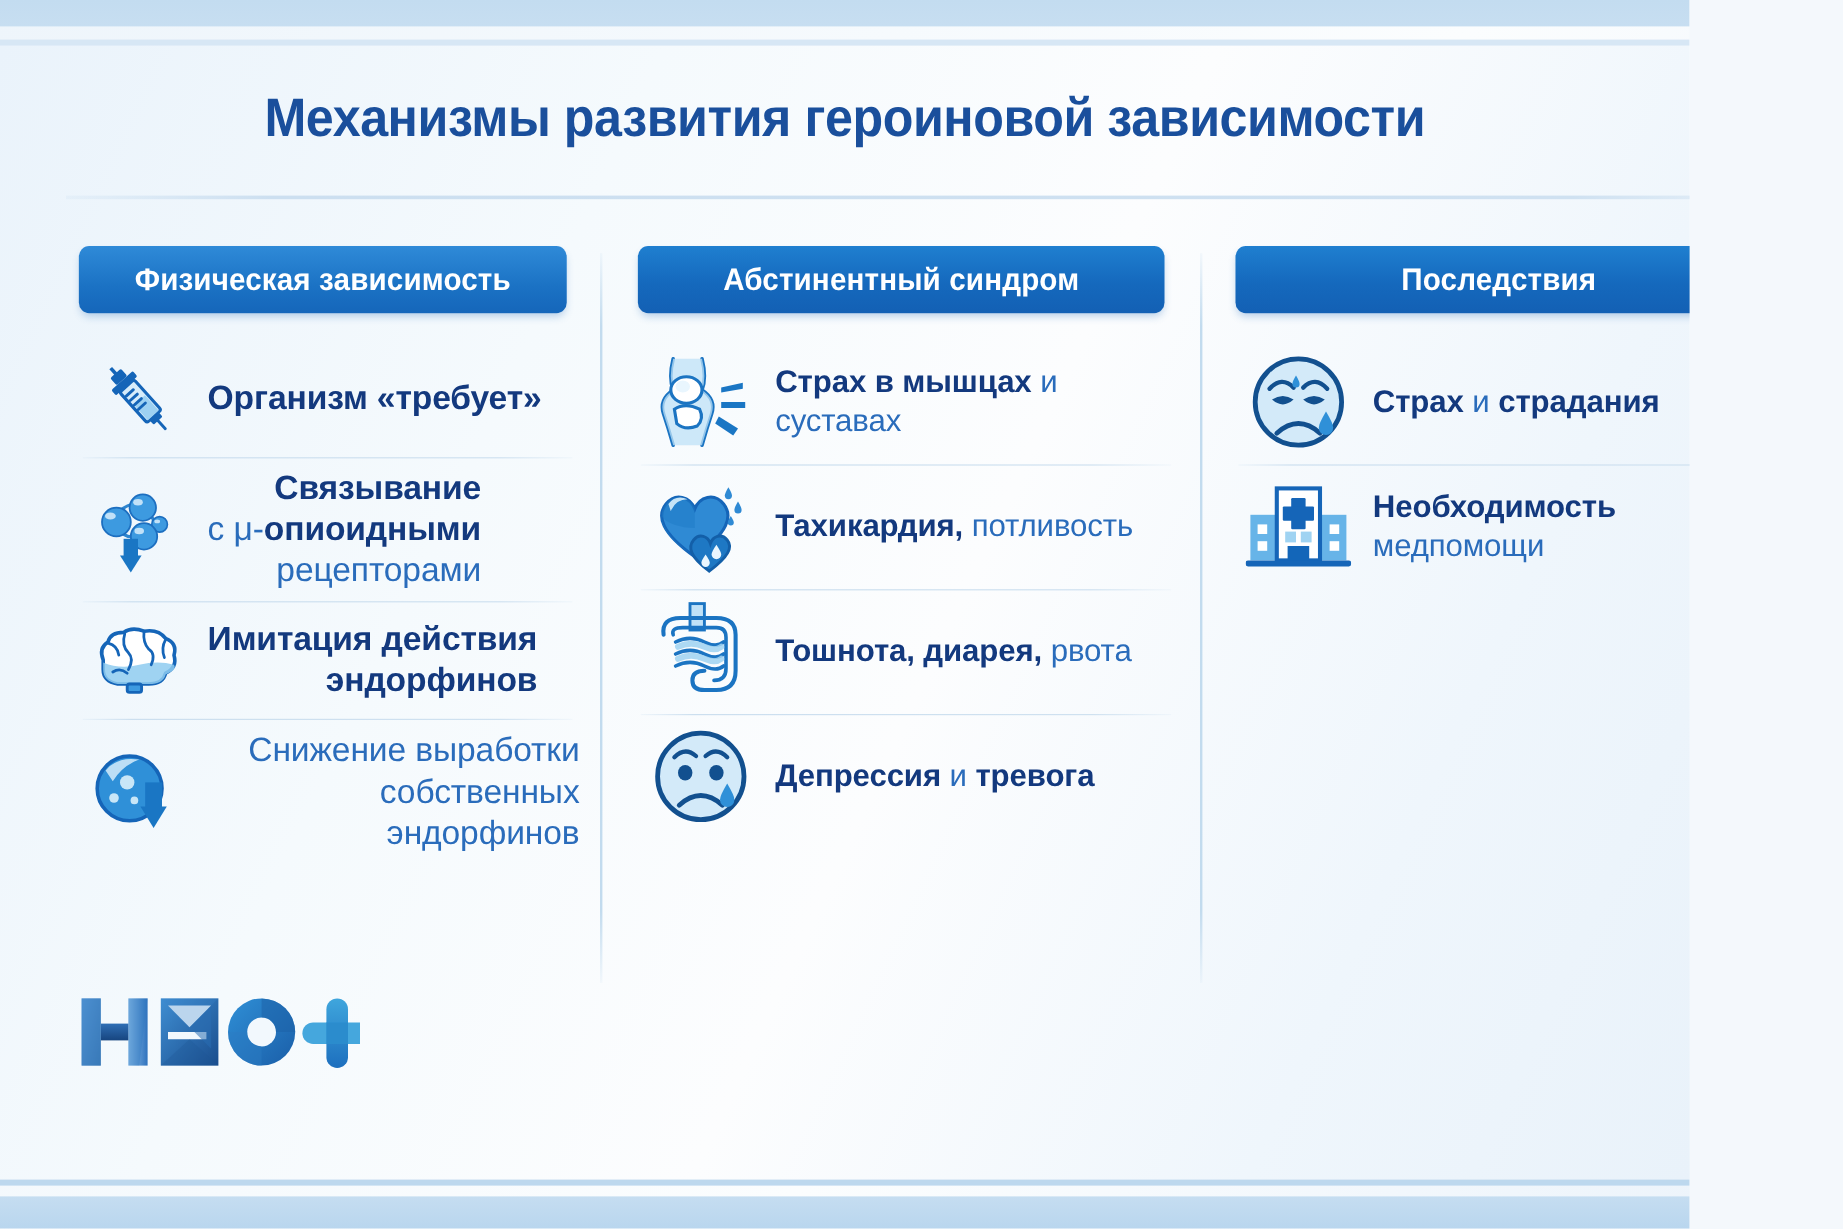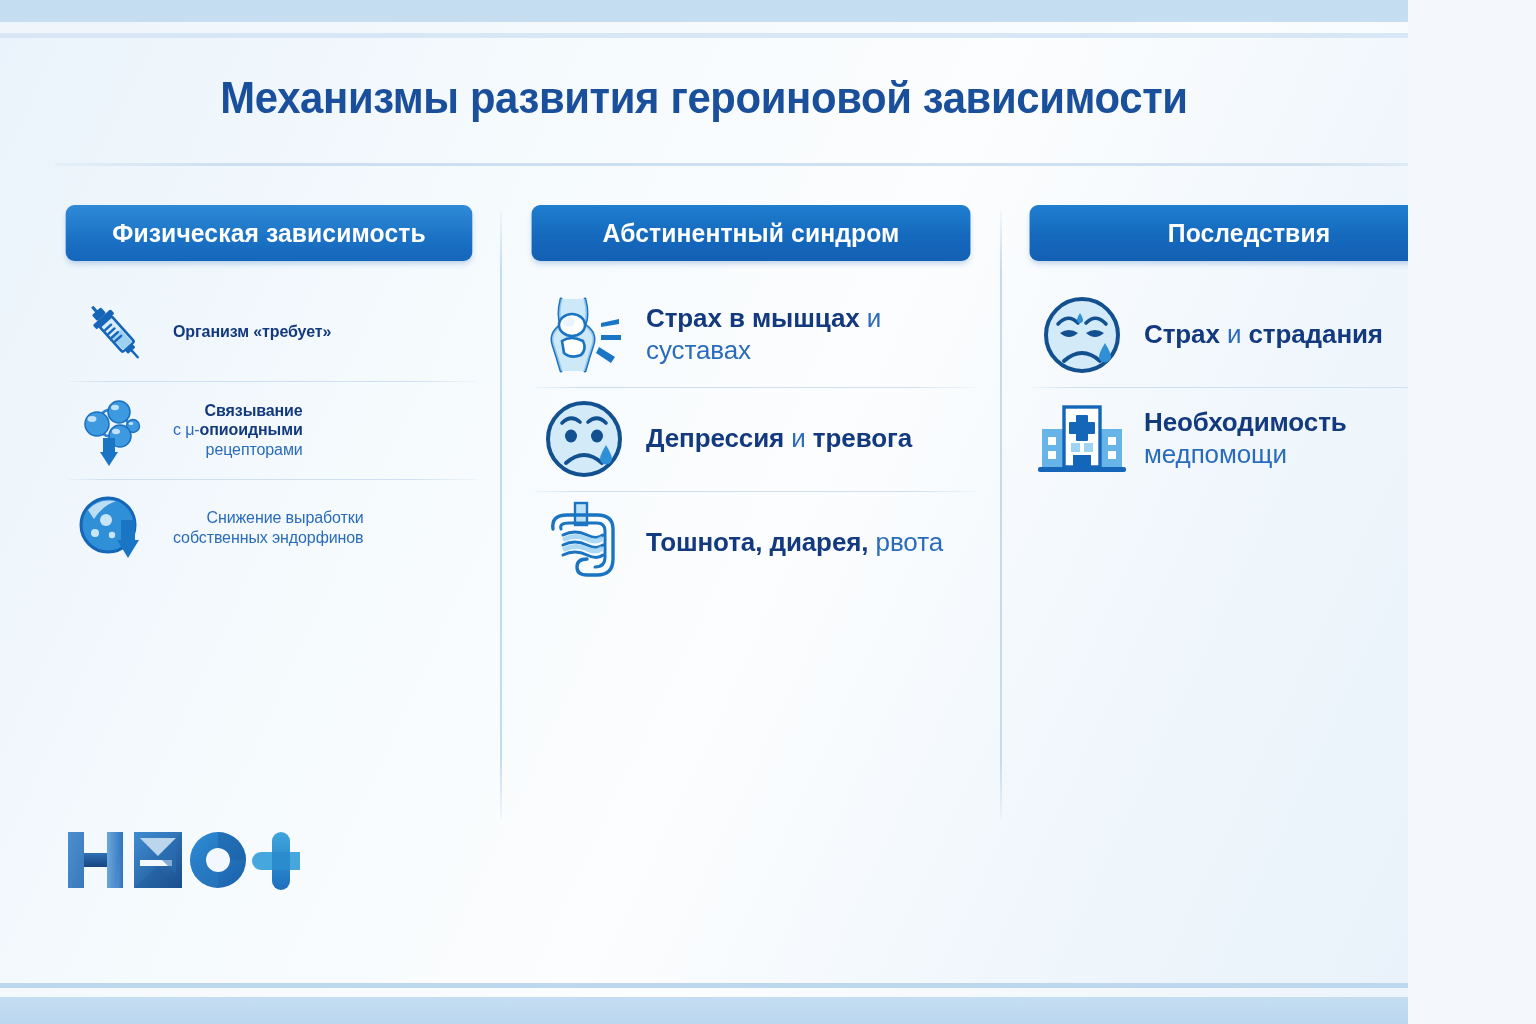--- a/index.html
+++ b/index.html
@@ -128,21 +128,21 @@
     flex: 0 0 auto;
     width: 84px;
     height: 80px;
     display: flex;
     align-items: center;
     justify-content: center;
   }
   .c2 .icon-wrap, .c3 .icon-wrap { width: 92px; height: 86px; }
   .item-text {
     font-family: "Liberation Sans Narrow", "Liberation Sans", sans-serif;
-    font-size: 16px;
+    font-size: 28px;
     line-height: 1.22;
     color: #1d5aa8;
     letter-spacing: -0.1px;
   }
   .c2 .item-text, .c3 .item-text { font-size: 26px; }
   .item-text b { color: #13397e; font-weight: bold; }
   .item-text span.lt { color: #2a6cbb; font-weight: normal; }
 
   
   #logo {
@@ -229,20 +229,40 @@
               </g>
             </svg>
           </div>
           <div class="item-text">
             <b>Связывание</b><br>
             <span class="lt">с μ-</span><b>опиоидными</b><br>
             <span class="lt">рецепторами</span>
           </div>
         </div>
 
+        <div class="item">
+          <div class="icon-wrap">
+            <svg width="78" height="64" viewBox="0 0 78 64">
+              <path d="M10 32 Q6 22 14 17 Q16 9 27 9 Q34 4 44 8 Q56 6 62 14 Q72 18 69 28 Q72 38 62 43 Q60 52 48 52 L22 52 Q10 50 10 40 Z" fill="#ffffff" stroke="#1565b8" stroke-width="3" stroke-linejoin="round"></path>
+              <path d="M10 34 Q24 40 40 36 Q56 32 69 36 Q72 40 62 44 Q60 52 48 52 L22 52 Q10 50 10 40 Z" fill="#8ecbf0" opacity="0.85"></path>
+              <g stroke="#1565b8" stroke-width="2.3" fill="none" stroke-linecap="round">
+                <path d="M28 10 Q25 20 31 26 Q36 31 31 40"></path>
+                <path d="M44 8 Q43 18 48 23 Q54 27 50 36"></path>
+                <path d="M14 18 Q22 20 23 28"></path>
+                <path d="M62 15 Q58 22 61 30"></path>
+                <path d="M18 42 Q24 38 30 43"></path>
+              </g>
+              <rect x="30" y="52" width="12" height="7" rx="2" fill="#3d9ae0" stroke="#1565b8" stroke-width="2.4"></rect>
+            </svg>
+          </div>
+          <div class="item-text">
+            <b>Имитация действия</b><br>
+            <b>эндорфинов</b>
+          </div>
+        </div>
 
         <div class="item">
           <div class="icon-wrap">
             <svg width="78" height="72" viewBox="0 0 78 72">
               <circle cx="32" cy="33" r="27" fill="#2f90d8" stroke="#1565b8" stroke-width="3"></circle>
               <path d="M12 18 Q22 6 40 9 Q26 14 18 27 Z" fill="#d5ecfa" opacity="0.85"></path>
               <circle cx="30" cy="28" r="6" fill="#d9effb" opacity="0.9"></circle>
               <circle cx="19" cy="41" r="4" fill="#d9effb" opacity="0.9"></circle>
               <circle cx="36" cy="43" r="3.2" fill="#d9effb" opacity="0.9"></circle>
               <g fill="#1a76c4">
@@ -278,35 +298,38 @@
                 <polygon points="60,40 80,40 80,45 60,45"></polygon>
                 <polygon points="58,52 74,62 70,68 55,58"></polygon>
               </g>
             </svg>
           </div>
           <div class="item-text">
             <b>Страх в мышцах</b><span class="lt"> и суставах</span>
           </div>
         </div>
 
-
-        <div class="item">
-          <div class="icon-wrap">
-            <svg width="84" height="84" viewBox="0 0 84 84">
-              <circle cx="42" cy="42" r="36" fill="#d3eaf9" stroke="#12508f" stroke-width="4"></circle>
-              <path d="M20 26 Q29 17 38 25" fill="none" stroke="#12508f" stroke-width="3.6" stroke-linecap="round"></path>
-              <path d="M46 25 Q55 17 64 26" fill="none" stroke="#12508f" stroke-width="3.6" stroke-linecap="round"></path>
-              <ellipse cx="29" cy="39" rx="6" ry="6.5" fill="#12508f"></ellipse>
-              <ellipse cx="55" cy="39" rx="6" ry="6.5" fill="#12508f"></ellipse>
-              <path d="M24 66 Q42 50 60 66" fill="none" stroke="#12508f" stroke-width="4" stroke-linecap="round"></path>
-              <path d="M64 48 q6 10 6 13.5 a6 6 0 0 1 -12 0 Q58 58 64 48 Z" fill="#2f90d8"></path>
-            </svg>
-          </div>
-          <div class="item-text">
-            <b>Депрессия</b><span class="lt"> и </span><b>тревога</b>
+        <div class="item">
+          <div class="icon-wrap">
+            <svg width="86" height="78" viewBox="0 0 86 78">
+              <path d="M38 64 C10 44 6 30 14 20 C22 10 34 14 38 24 C42 14 54 10 62 20 C70 30 66 44 38 64 Z" fill="#2f8ad4" stroke="#1565b8" stroke-width="2.6"></path>
+              <path d="M38 64 C10 44 6 30 14 20 C22 10 34 14 38 24 L38 40 C26 40 14 36 10 30 C10 42 20 52 38 64 Z" fill="#1f7bc6" opacity="0.55"></path>
+              <path d="M16 20 Q22 12 32 16 Q22 16 18 26 Z" fill="#d8eefb" opacity="0.9"></path>
+              <path d="M50 76 C34 64 32 56 37 50 C42 44 49 47 51 53 C53 47 60 44 65 50 C70 56 66 64 50 76 Z" fill="#1e78c4" stroke="#135fa8" stroke-width="2.4"></path>
+              <path d="M56 54 q4 6 4 8 a4 4 0 0 1 -8 0 q0 -2 4 -8 Z" fill="#eaf6fe"></path>
+              <path d="M47 62 q3.5 5 3.5 7 a3.5 3.5 0 0 1 -7 0 q0 -2 3.5 -7 Z" fill="#eaf6fe"></path>
+              <g fill="#2f8ad4">
+                <path d="M66 6 q3 5 3 7 a3 3 0 0 1 -6 0 q0 -2 3 -7 Z"></path>
+                <path d="M74 18 q3 5 3 7 a3 3 0 0 1 -6 0 q0 -2 3 -7 Z"></path>
+                <path d="M68 30 q2.5 4 2.5 5.5 a2.5 2.5 0 0 1 -5 0 q0 -1.5 2.5 -5.5 Z"></path>
+              </g>
+            </svg>
+          </div>
+          <div class="item-text">
+            <b>Тахикардия,</b><span class="lt"> потливость</span>
           </div>
         </div>
 
         <div class="item">
           <div class="icon-wrap">
             <svg width="86" height="84" viewBox="0 0 86 84">
               <rect x="34" y="2" width="12" height="22" fill="#bfe1f7"></rect>
               <rect x="34" y="2" width="12" height="22" fill="none" stroke="#1b74c2" stroke-width="2.4"></rect>
               <path d="M12 28 Q10 14 26 14 L56 14 Q72 14 72 28 L72 58 Q72 74 56 74 L46 74 Q36 74 36 66 Q36 58 46 58" fill="none" stroke="#1b74c2" stroke-width="3.4" stroke-linecap="round"></path>
               <path d="M20 28 Q18 22 28 22 L56 22 Q64 22 64 30 L64 56 Q64 66 54 66" fill="none" stroke="#1b74c2" stroke-width="3" stroke-linecap="round"></path>
@@ -319,20 +342,37 @@
                 <path d="M24 38 Q35 33 46 38 Q55 42 60 38"></path>
                 <path d="M24 48 Q35 43 46 48 Q55 52 60 48"></path>
               </g>
             </svg>
           </div>
           <div class="item-text">
             <b>Тошнота, диарея,</b><span class="lt"> рвота</span>
           </div>
         </div>
 
+        <div class="item">
+          <div class="icon-wrap">
+            <svg width="84" height="84" viewBox="0 0 84 84">
+              <circle cx="42" cy="42" r="36" fill="#d3eaf9" stroke="#12508f" stroke-width="4"></circle>
+              <path d="M20 26 Q29 17 38 25" fill="none" stroke="#12508f" stroke-width="3.6" stroke-linecap="round"></path>
+              <path d="M46 25 Q55 17 64 26" fill="none" stroke="#12508f" stroke-width="3.6" stroke-linecap="round"></path>
+              <ellipse cx="29" cy="39" rx="6" ry="6.5" fill="#12508f"></ellipse>
+              <ellipse cx="55" cy="39" rx="6" ry="6.5" fill="#12508f"></ellipse>
+              <path d="M24 66 Q42 50 60 66" fill="none" stroke="#12508f" stroke-width="4" stroke-linecap="round"></path>
+              <path d="M64 48 q6 10 6 13.5 a6 6 0 0 1 -12 0 Q58 58 64 48 Z" fill="#2f90d8"></path>
+            </svg>
+          </div>
+          <div class="item-text">
+            <b>Депрессия</b><span class="lt"> и </span><b>тревога</b>
+          </div>
+        </div>
+
       </div>
     </div>
 
     <div class="col col-3 c3">
       <div class="col-head">Последствия</div>
       <div class="items">
 
         <div class="item">
           <div class="icon-wrap">
             <svg width="84" height="84" viewBox="0 0 84 84">

